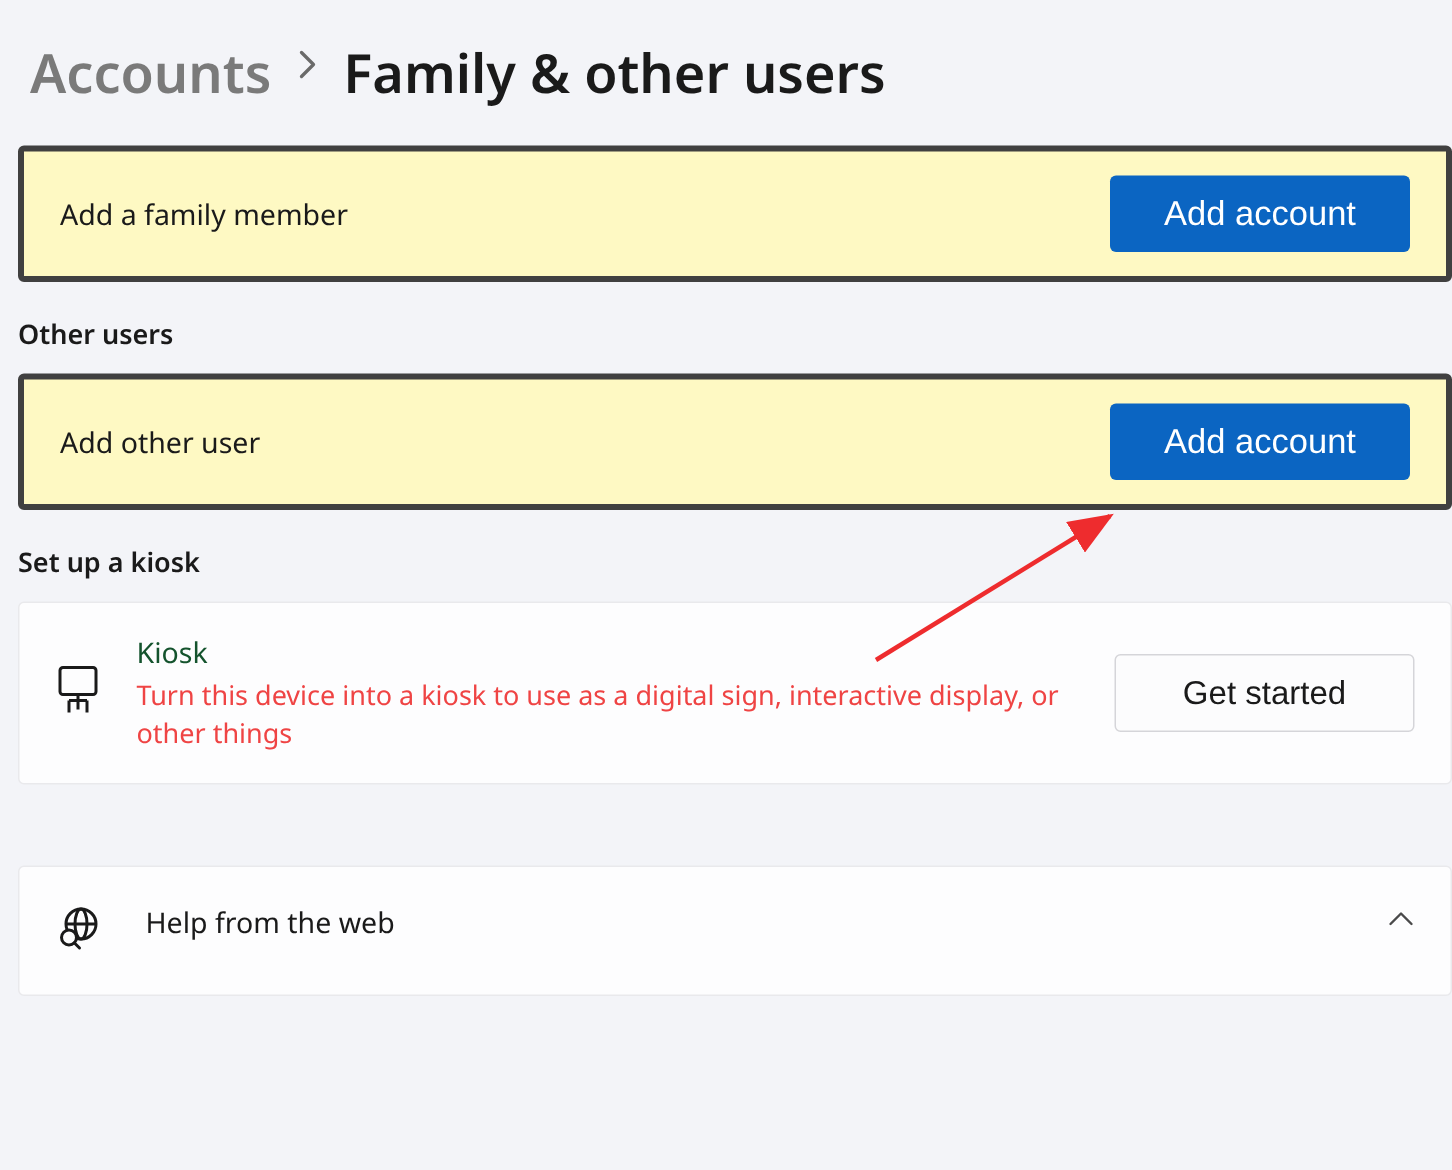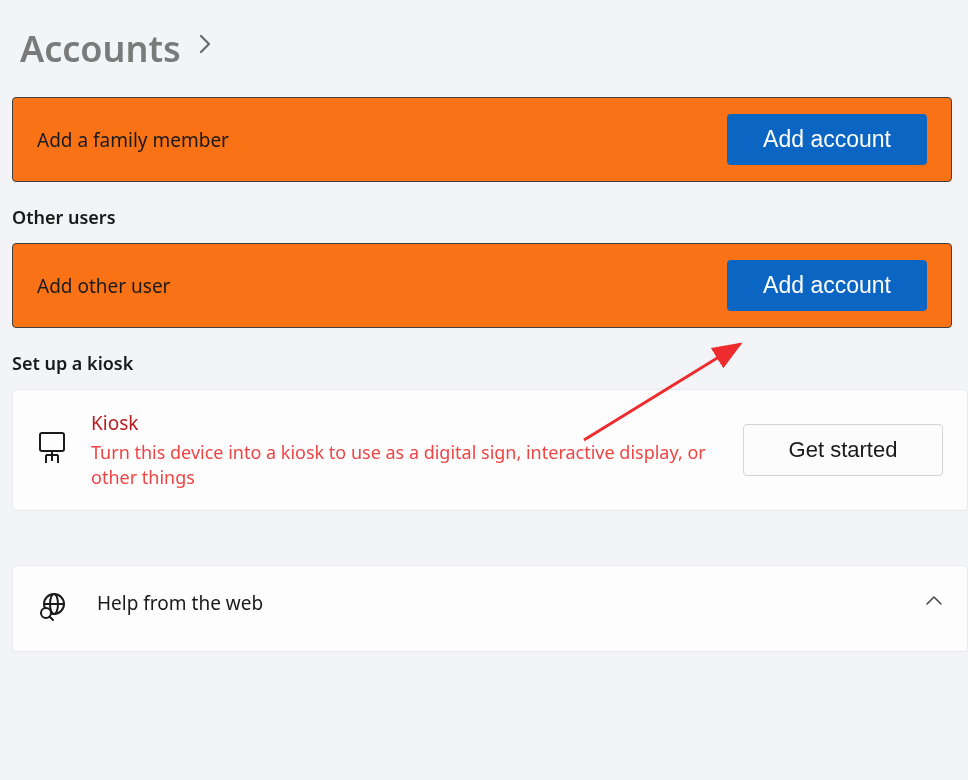--- a/index.html
+++ b/index.html
@@ -35,29 +35,29 @@
       color: #1a1a1a;
     }
     .section-header {
       font-size: 18px;
       font-weight: 600;
       color: #1a1a1a;
       padding: 0 0 14px 0;
       margin-top: 23px;
     }
     .card {
-      background: #f97316;
-      border: 1px solid #404040;
+      background: #fef9c3;
+      border: 4px solid #404040;
       border-radius: 4px;
       padding: 16px 24px;
       display: flex;
       align-items: center;
       justify-content: space-between;
       min-height: 80px;
-      margin-right: 16px;
+      margin-right: 0;
     }
     .card-label {
       font-size: 19px;
       color: #1a1a1a;
     }
     .btn-primary {
       background: #0b65c2;
       color: #fff;
       border: none;
       border-radius: 4px;
@@ -80,21 +80,21 @@
       background: #fdfdfe;
       border: 1px solid #e9e9ec;
       border-radius: 4px;
       padding: 20px 24px;
       display: flex;
       align-items: center;
       gap: 24px;
     }
     .kiosk-icon { flex-shrink: 0; }
     .kiosk-text { flex: 1; }
-    .kiosk-title { font-size: 19px; color: #b91c1c; margin-bottom: 4px; }
+    .kiosk-title { font-size: 19px; color: #14532d; margin-bottom: 4px; }
     .kiosk-desc { font-size: 18px; color: #ef4444; line-height: 1.4; }
     .help-card {
       background: #fdfdfe;
       border: 1px solid #e9e9ec;
       border-radius: 4px;
       padding: 24px 24px;
       display: flex;
       align-items: flex-start;
       gap: 28px;
       margin-top: 54px;
@@ -113,20 +113,21 @@
 
 <div class="content">
 
   <div class="breadcrumb">
     <span class="breadcrumb-parent">Accounts</span>
     <span class="breadcrumb-sep">
       <svg width="16" height="20" viewBox="0 0 16 20">
           <path d="M4 2 L12 10 L4 18" stroke="#6a6a6a" stroke-width="2.2" fill="none" stroke-linecap="round" stroke-linejoin="round"></path>
         </svg>
     </span>
+    <span class="breadcrumb-current">Family &amp; other users</span>
   </div>
 
   <div class="card">
     <span class="card-label">Add a family member</span>
     <button class="btn-primary">Add account</button>
   </div>
 
   <div class="section-header">Other users</div>
 
   <div class="card">

